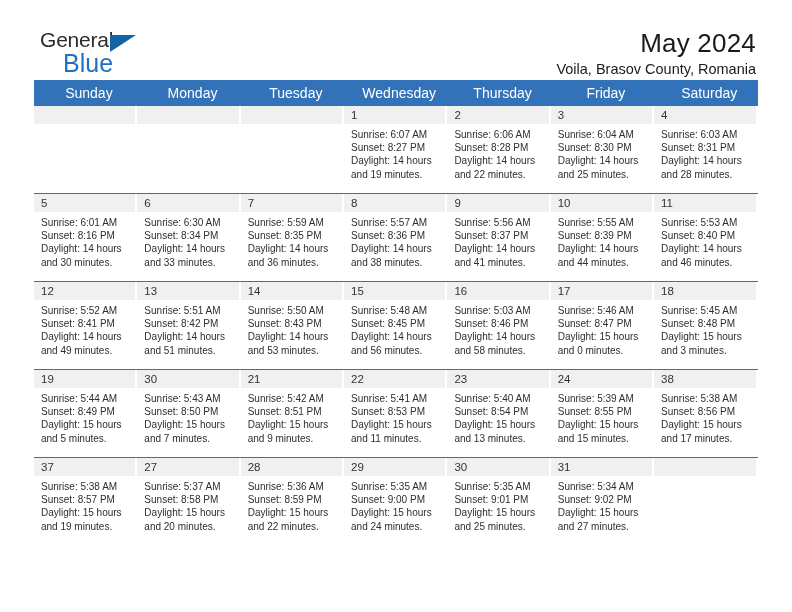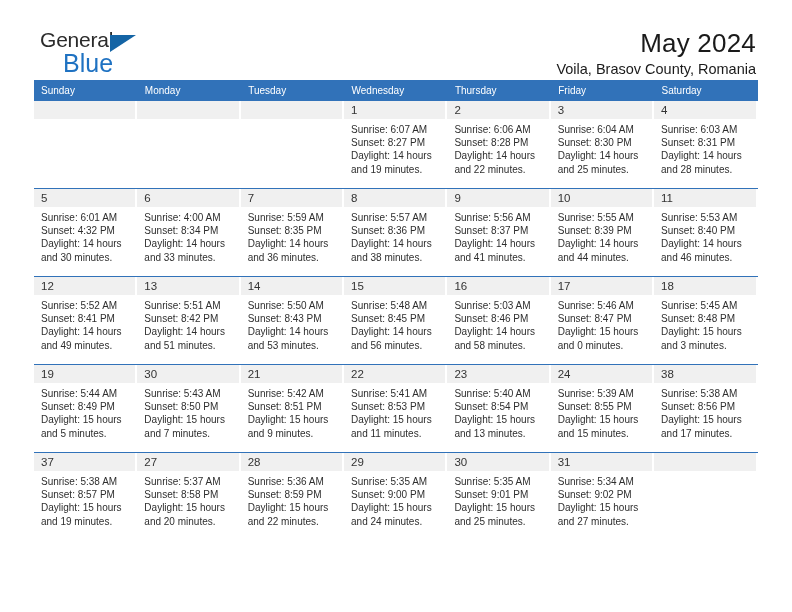--- a/index.html
+++ b/index.html
@@ -80,23 +80,23 @@
   
   .calendar {
     width: 724px;
     margin-top: 6px;
     border-collapse: collapse;
     table-layout: fixed;
   }
   .calendar th {
     background: #3172b9;
     color: #ffffff;
-    font-size: 10px;
+    font-size: 14px;
     font-weight: normal;
-    text-align: left;
+    text-align: center;
     padding: 5px 0 5px 7px;
     border-right: 1px solid #3172b9;
     height: 20px;
     box-sizing: border-box;
   }
   .weekrow > td {
     vertical-align: top;
     padding: 0;
     border-top: 1.3px solid #3172b9;
     height: 87px;
@@ -214,29 +214,29 @@
 Daylight: 14 hours
 and 28 minutes.</div>
             </div>
           </td>
         </tr>
         <tr class="weekrow">
           <td>
             <div class="daycell">
               <div class="daynum">5</div>
               <div class="dayinfo">Sunrise: 6:01 AM
-Sunset: 4:32 PM
+Sunset: 8:16 PM
 Daylight: 14 hours
 and 30 minutes.</div>
             </div>
           </td>
           <td>
             <div class="daycell">
               <div class="daynum">6</div>
-              <div class="dayinfo">Sunrise: 4:00 AM
+              <div class="dayinfo">Sunrise: 6:30 AM
 Sunset: 8:34 PM
 Daylight: 14 hours
 and 33 minutes.</div>
             </div>
           </td>
           <td>
             <div class="daycell">
               <div class="daynum">7</div>
               <div class="dayinfo">Sunrise: 5:59 AM
 Sunset: 8:35 PM

